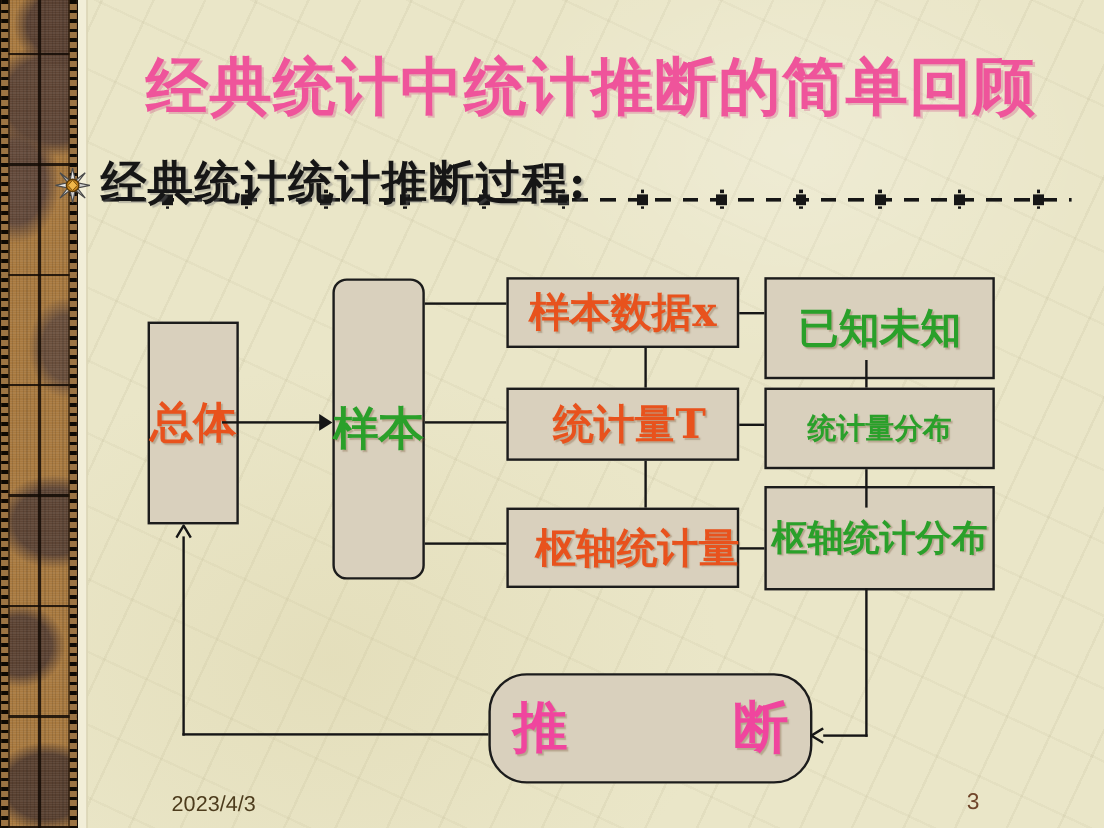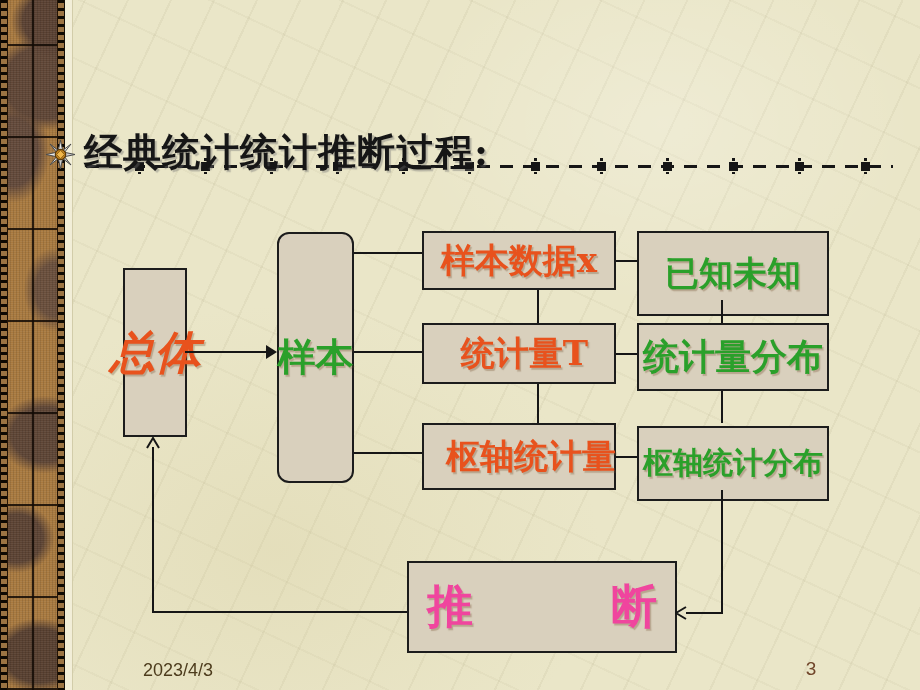--- a/index.html
+++ b/index.html
@@ -71,29 +71,29 @@
   .bullet-star{position:absolute; left:46px; top:140px; width:29px; height:29px; z-index:3;}
 
   
   .node{
     position:absolute; box-sizing:border-box;
     border:2px solid #1c1c1c;
     display:flex; align-items:center; justify-content:center;
     font-weight:700; white-space:pre; text-align:center;
     text-shadow:1.5px 1.5px 1px rgba(120,85,55,.35);
   }
-  .n-pop {left:123px; top:268px; width:64px;  height:169px; font-size:45px;font-style:italic;}
+  .n-pop {left:123px; top:268px; width:76px;  height:169px; font-size:36px;}
   .n-samp{left:277px; top:232px; width:77px;  height:251px; font-size:38px;}
   .n-sd  {left:422px; top:231px; width:194px; height:59px;  font-size:34px;}
   .n-ku  {left:637px; top:231px; width:192px; height:85px;  font-size:34px;}
   .n-st  {left:422px; top:323px; width:194px; height:61px;  font-size:34px;}
-  .n-std {left:637px; top:323px; width:192px; height:68px;  font-size:36px;}
+  .n-std {left:637px; top:323px; width:192px; height:68px;  font-size:24px;}
   .n-pv  {left:422px; top:423px; width:194px; height:67px;  font-size:34px;}
-  .n-pvd {left:637px; top:426px; width:192px; height:75px;  font-size:30px;}
-  .n-inf {left:407px; top:561px; width:270px; height:92px;  font-size:46px;}
+  .n-pvd {left:637px; top:405px; width:192px; height:87px;  font-size:30px;}
+  .n-inf {left:407px; top:561px; width:270px; height:92px;  font-size:46px;border-radius:32px;}
 
   .cline{position:absolute; background:#161616;}
   .hline{height:2px;}
   .vline{width:2px;}
   .arrow-tri{
     position:absolute; width:0; height:0;
     border-top:7px solid transparent; border-bottom:7px solid transparent;
     border-left:11px solid #161616;
   }
   .chev{position:absolute;}
@@ -109,20 +109,21 @@
   }
 </style>
 </head>
 <body>
 
 <div class="slide">
 
   <div class="side-strip"></div>
   <div class="strip-gap"></div>
 
+  <div class="title" style="color: rgb(239, 84, 155);">经典统计中统计推断的简单回顾</div>
 
   <svg class="bullet-star" viewBox="0 0 29 29">
     <g stroke="#4a4a4a" stroke-width="1">
       <polygon points="14.5,0 17,12 14.5,14.5 12,12" fill="#e8e8e8"></polygon>
       <polygon points="14.5,29 17,17 14.5,14.5 12,17" fill="#cfcfcf"></polygon>
       <polygon points="0,14.5 12,12 14.5,14.5 12,17" fill="#e8e8e8"></polygon>
       <polygon points="29,14.5 17,17 14.5,14.5 17,12" fill="#cfcfcf"></polygon>
       <polygon points="4,4 13,11 14.5,14.5 11,13" fill="#bdbdbd"></polygon>
       <polygon points="25,4 16,11 14.5,14.5 18,13" fill="#dddddd"></polygon>
       <polygon points="4,25 11,16 14.5,14.5 13,18" fill="#dddddd"></polygon>

